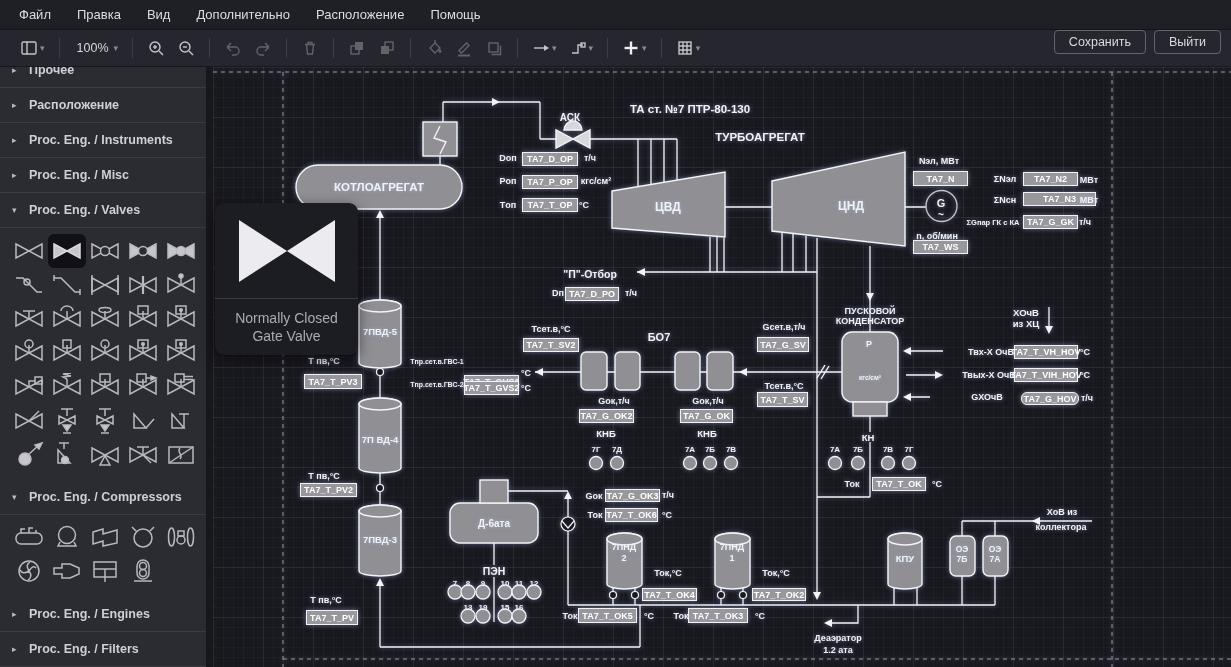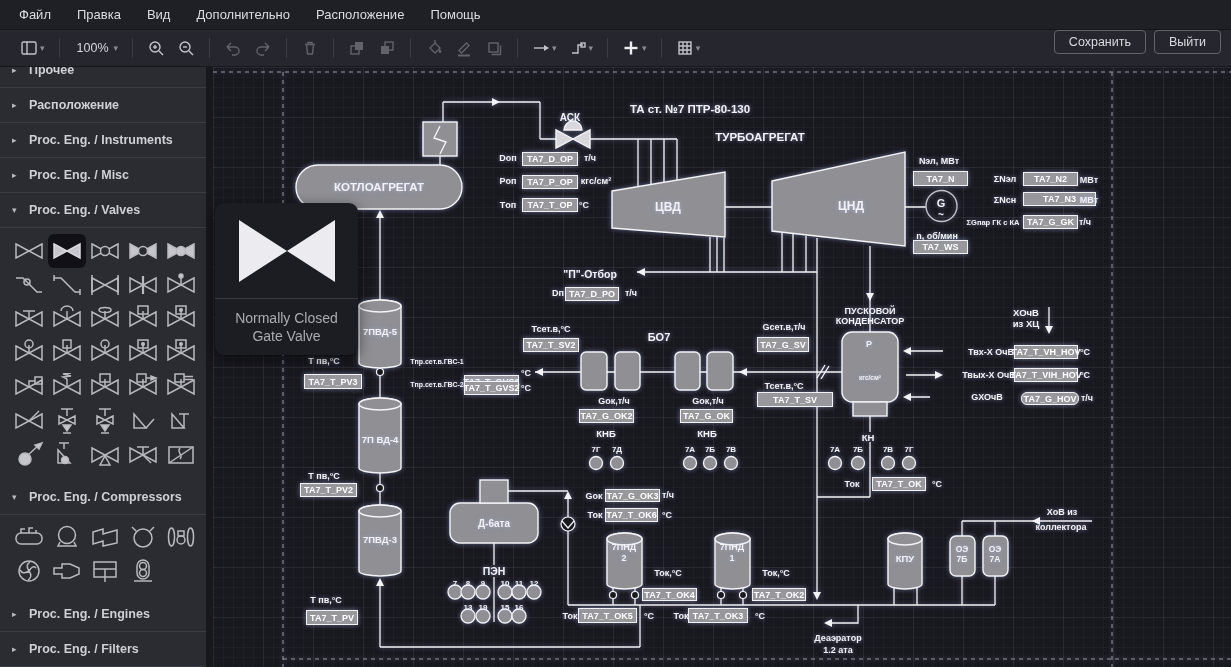--- a/index.html
+++ b/index.html
@@ -805,21 +805,21 @@
       <div class="vbox" style="left: 700px; top: 104px; width: 55px; height: 15px;">ТА7_N</div>
       <div class="vbox" style="left: 810px; top: 105px; width: 55px; height: 14px;">ТА7_N2</div>
       <div class="vbox" style="left: 810px; top: 125px; width: 73px; height: 14px;">ТА7_N3</div>
       <div class="vbox" style="left: 810px; top: 148px; width: 55px; height: 14px;">ТА7_G_GK</div>
       <div class="vbox" style="left: 700px; top: 173px; width: 55px; height: 14px;">ТА7_WS</div>
       <div class="vbox" style="left: 352px; top: 220px; width: 54px; height: 14px;">ТА7_D_PO</div>
       <div class="vbox" style="left: 310px; top: 271px; width: 56px; height: 14px;">ТА7_T_SV2</div>
       <div class="vbox" style="left: 251px; top: 308px; width: 55px; height: 14px;">ТА7_T_GVS1</div>
       <div class="vbox" style="left: 251px; top: 314px; width: 55px; height: 14px;">ТА7_T_GVS2</div>
       <div class="vbox" style="left: 544px; top: 270px; width: 52px; height: 15px;">ТА7_G_SV</div>
-      <div class="vbox" style="left: 544px; top: 325px; width: 76px; height: 15px;">ТА7_T_SV</div>
+      <div class="vbox" style="left: 544px; top: 325px; width: 51px; height: 15px;">ТА7_T_SV</div>
       <div class="vbox" style="left: 366px; top: 342px; width: 55px; height: 14px;">ТА7_G_OK2</div>
       <div class="vbox" style="left: 467px; top: 342px; width: 53px; height: 14px;">ТА7_G_OK</div>
       <div class="vbox" style="left: 659px; top: 410px; width: 54px; height: 14px;">ТА7_T_OK</div>
       <div class="vbox" style="left: 91px; top: 307px; width: 58px; height: 15px;">ТА7_T_PV3</div>
       <div class="vbox" style="left: 87px; top: 416px; width: 57px; height: 14px;">ТА7_T_PV2</div>
       <div class="vbox" style="left: 93px; top: 543px; width: 52px; height: 15px;">ТА7_T_PV</div>
       <div class="vbox" style="left: 392px; top: 422px; width: 55px; height: 13px;">ТА7_G_OK3</div>
       <div class="vbox" style="left: 392px; top: 441px; width: 53px; height: 14px;">ТА7_T_OK6</div>
       <div class="vbox" style="left: 429px; top: 521px; width: 55px; height: 13px;">ТА7_T_OK4</div>
       <div class="vbox" style="left: 539px; top: 521px; width: 54px; height: 13px;">ТА7_T_OK2</div>

